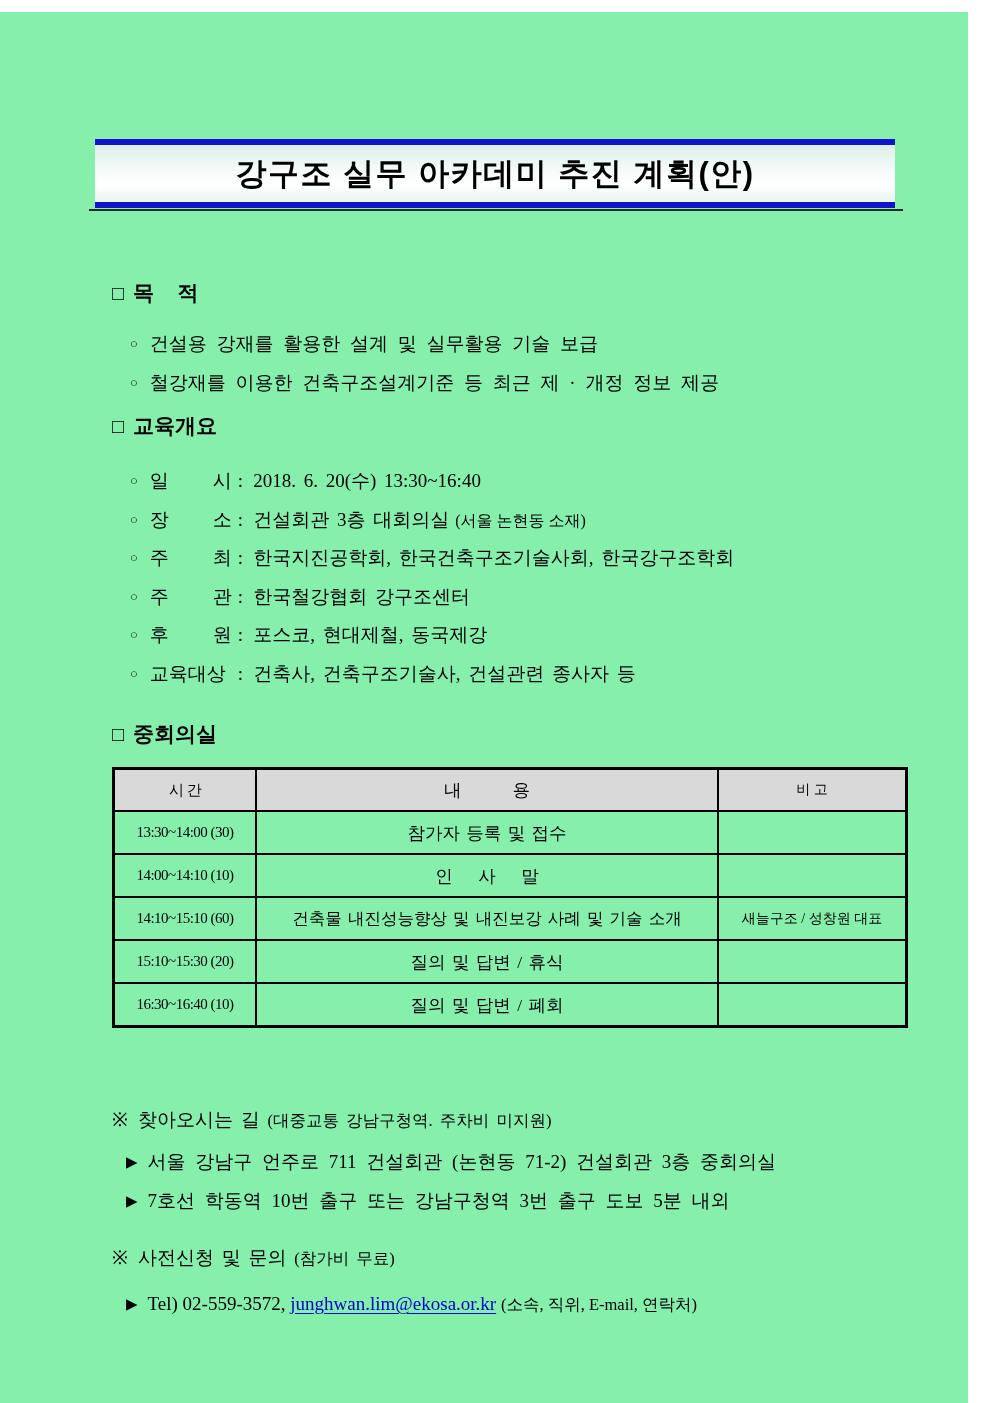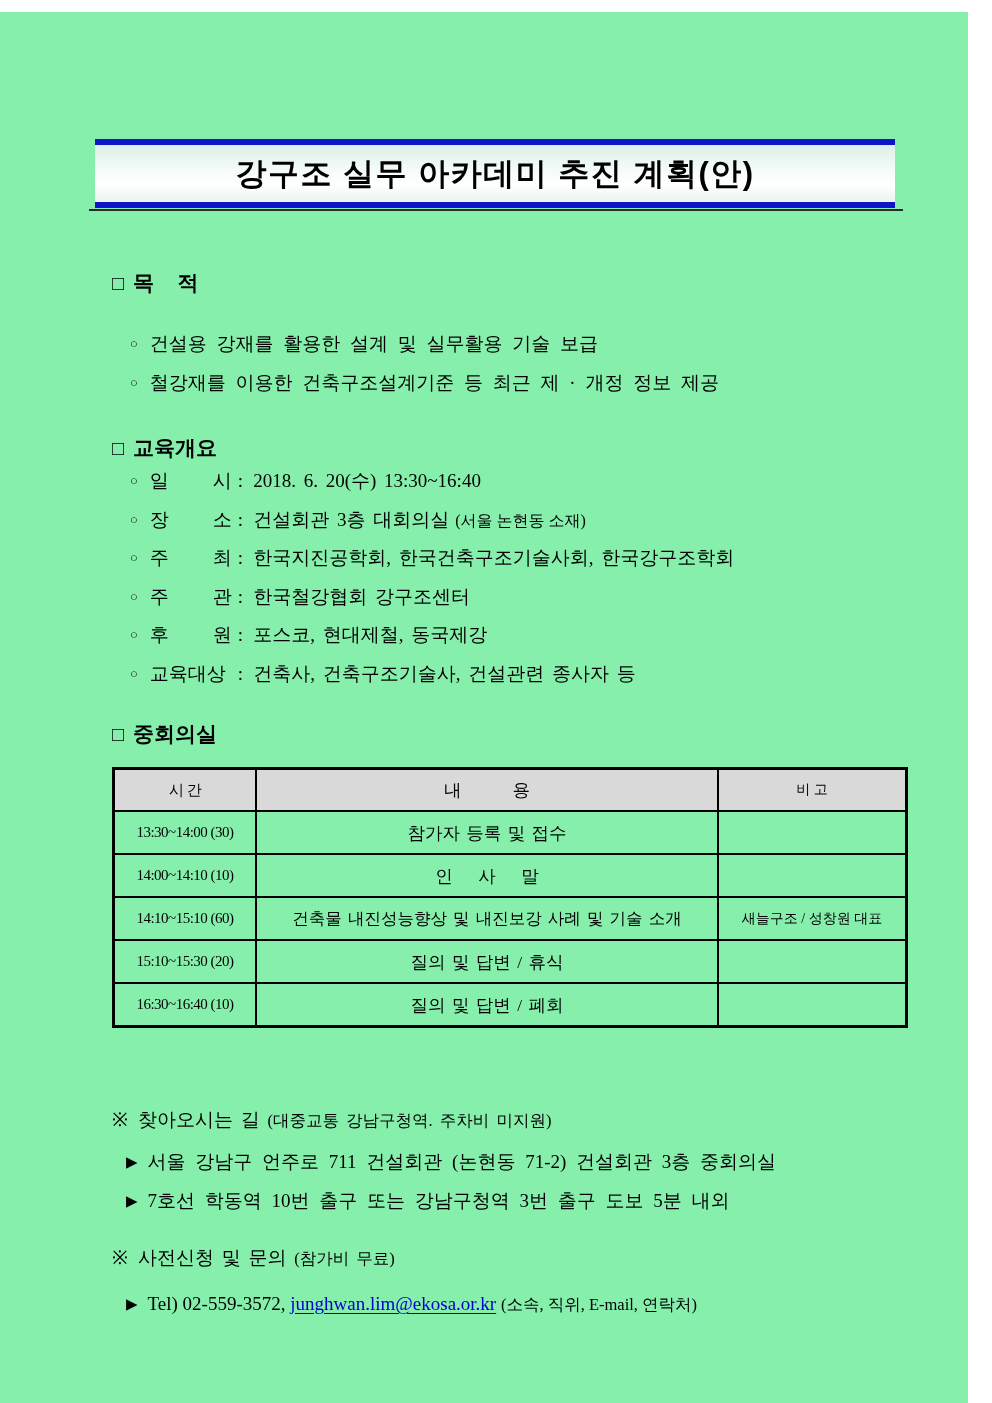--- a/index.html
+++ b/index.html
@@ -67,28 +67,28 @@
 
   <div class="banner">
     <div class="banner-bar"></div>
     <div class="banner-body">
       <span class="banner-title">강구조 실무 아카데미 추진 계획(안)</span>
     </div>
     <div class="banner-bar"></div>
     <div class="banner-shadow"></div>
   </div>
 
-  <div class="sec-heading" style="top:257px;"><span class="sq">□</span><span>목    적</span></div>
+  <div class="sec-heading" style="top:267px;"><span class="sq">□</span><span>목    적</span></div>
 
   <div class="p-list">
     <div class="p-item"><span class="circ">○</span><span>건설용 강재를 활용한 설계 및 실무활용 기술 보급</span></div>
     <div class="p-item"><span class="circ">○</span><span>철강재를 이용한 건축구조설계기준 등 최근 제 · 개정 정보 제공</span></div>
   </div>
 
-  <div class="sec-heading" style="top:422px;text-align:right;"><span class="sq">□</span><span>교육개요</span></div>
+  <div class="sec-heading" style="top:400px;text-align:right;"><span class="sq">□</span><span>교육개요</span></div>
 
   <div class="ov-list">
     <div class="ov-item"><span class="circ">○</span><span class="ov-label">일 시</span><span class="ov-colon">:</span><span class="ov-value">2018. 6. 20(수) 13:30~16:40</span><span class="ov-note"></span></div>
     <div class="ov-item"><span class="circ">○</span><span class="ov-label">장 소</span><span class="ov-colon">:</span><span class="ov-value">건설회관 3층 대회의실</span><span class="ov-note">(서울 논현동 소재)</span></div>
     <div class="ov-item"><span class="circ">○</span><span class="ov-label">주 최</span><span class="ov-colon">:</span><span class="ov-value">한국지진공학회, 한국건축구조기술사회, 한국강구조학회</span><span class="ov-note"></span></div>
     <div class="ov-item"><span class="circ">○</span><span class="ov-label">주 관</span><span class="ov-colon">:</span><span class="ov-value">한국철강협회 강구조센터</span><span class="ov-note"></span></div>
     <div class="ov-item"><span class="circ">○</span><span class="ov-label">후 원</span><span class="ov-colon">:</span><span class="ov-value">포스코, 현대제철, 동국제강</span><span class="ov-note"></span></div>
     <div class="ov-item"><span class="circ">○</span><span class="ov-label">교육대상</span><span class="ov-colon">:</span><span class="ov-value">건축사, 건축구조기술사, 건설관련 종사자 등</span><span class="ov-note"></span></div>
   </div>
 

